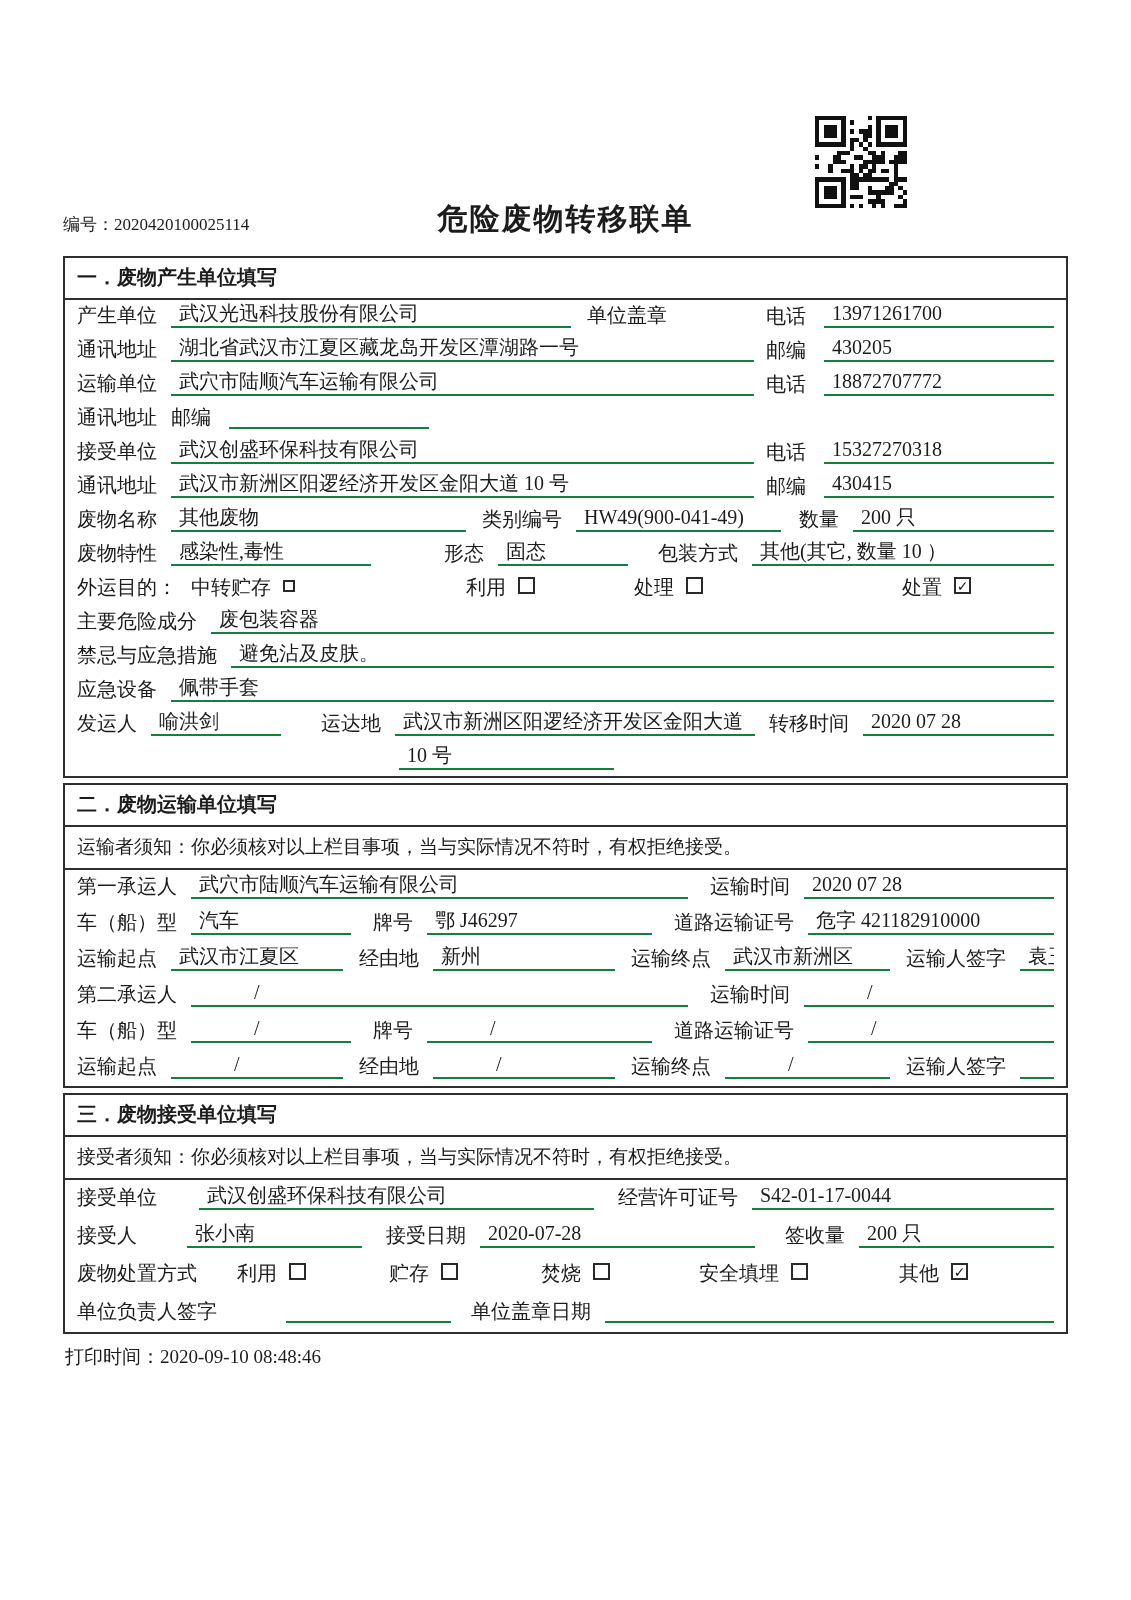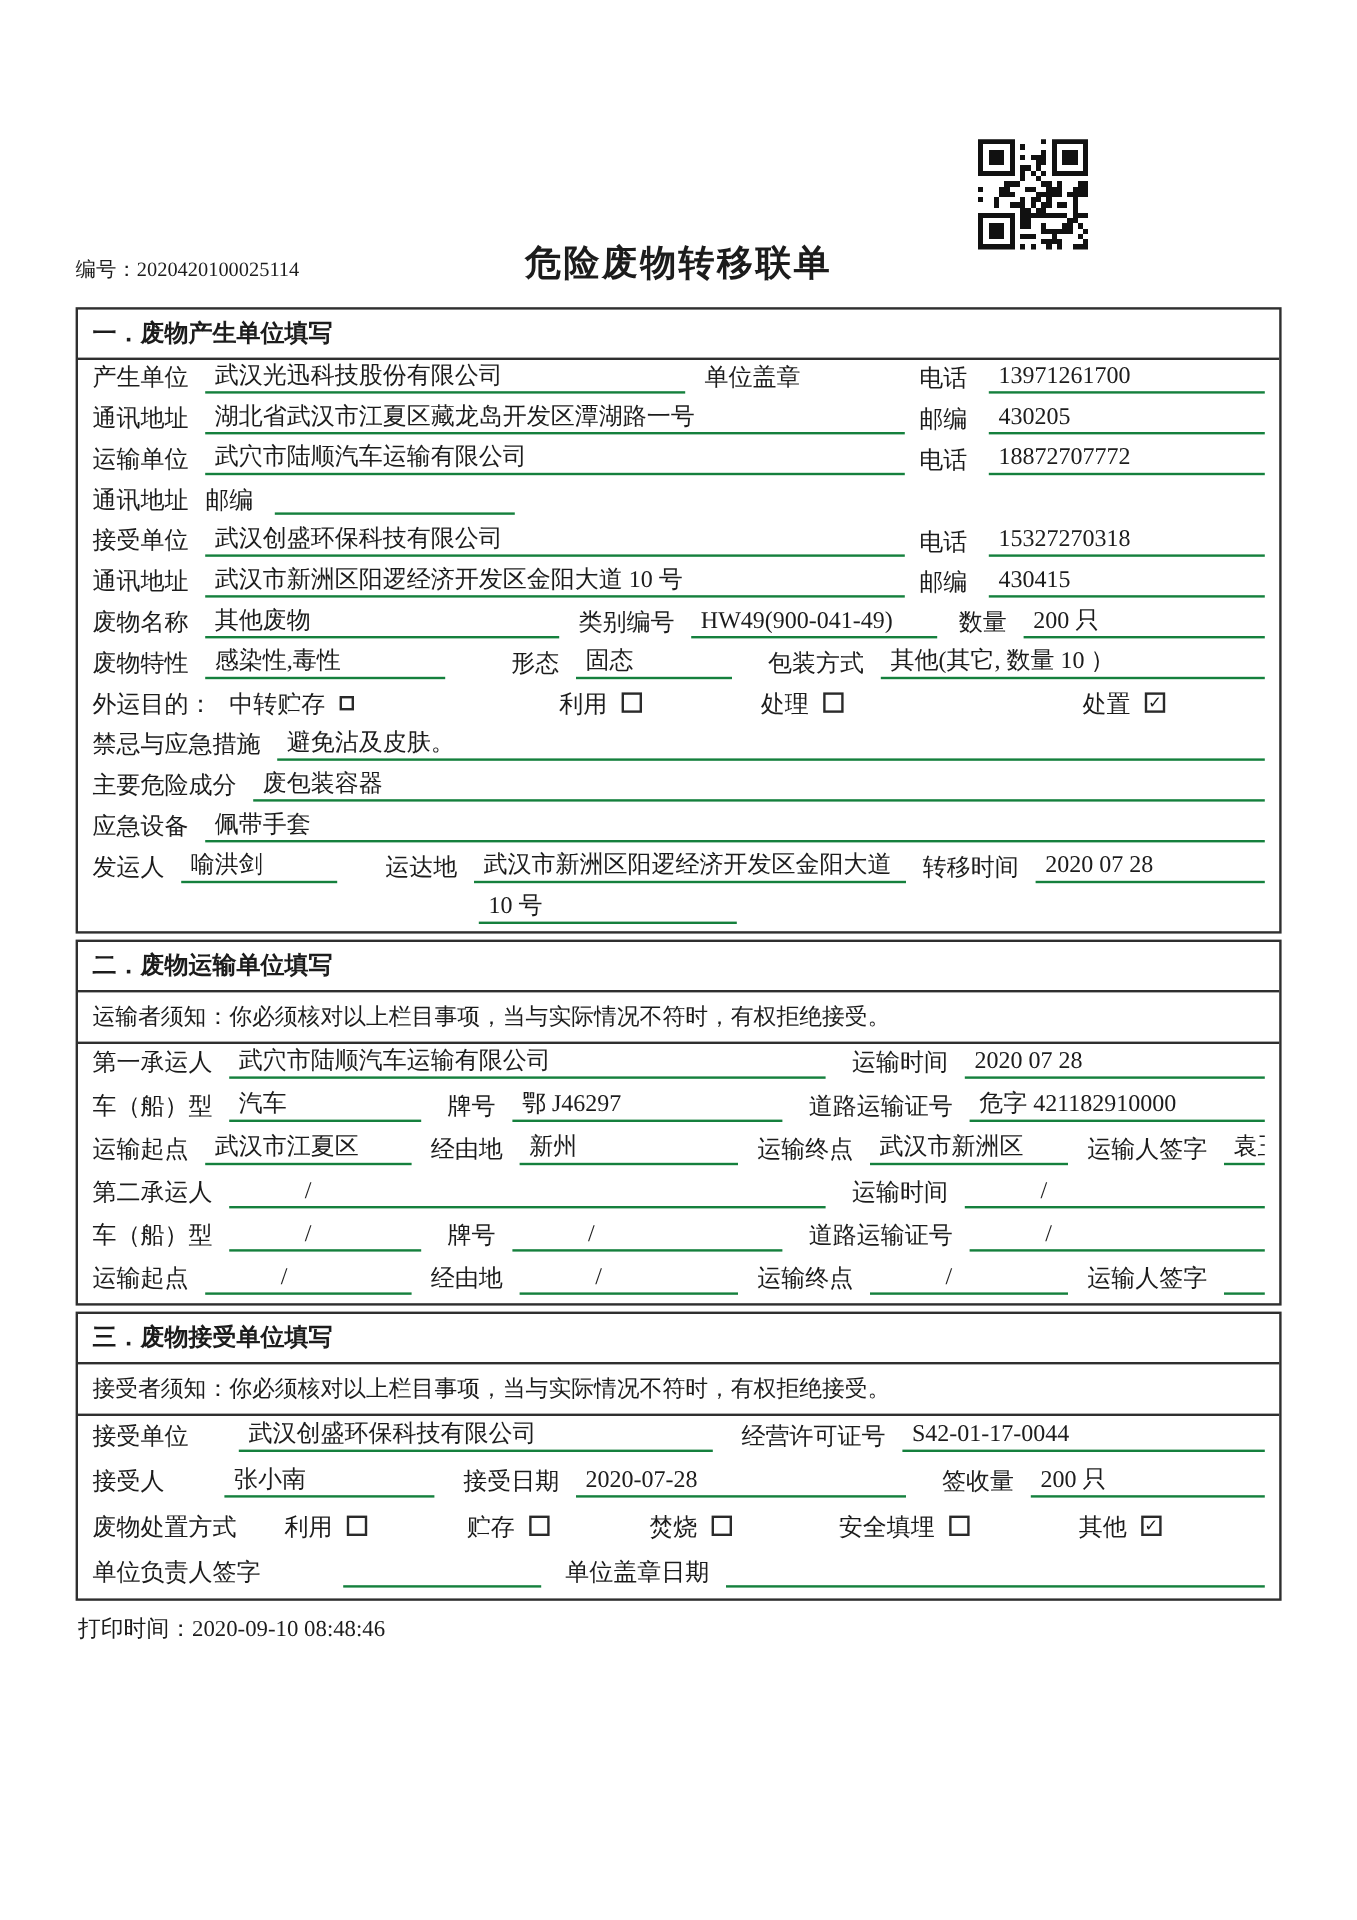--- a/index.html
+++ b/index.html
@@ -356,21 +356,21 @@
         <span class="uv" style="width:295px">其他废物</span>
         <span class="lb" style="margin-left:16px">类别编号</span>
         <span class="uv" style="width:205px">HW49(900-041-49)</span>
         <span class="lb" style="margin-left:18px">数量</span>
         <span class="uv fill">200 只</span>
       </div>
 
       <div class="row h34">
         <span class="lb">废物特性</span>
         <span class="uv" style="width:200px">感染性,毒性</span>
-        <span class="lb" style="margin-left:55px">形态</span>
+        <span class="lb" style="margin-left:73px">形态</span>
         <span class="uv" style="width:130px">固态</span>
         <span class="lb" style="margin-left:30px">包装方式</span>
         <span class="uv fill">其他(其它, 数量  10 ）</span>
       </div>
 
       <div class="row h34">
         <span class="lb">外运目的：</span>
         <span class="opt" style="width:275px">
           <span>中转贮存</span>
           <span class="cb sm"></span>
@@ -383,27 +383,27 @@
           <span>处理</span>
           <span class="cb"></span>
         </span>
         <span class="opt" style="margin-left:100px">
           <span>处置</span>
           <span class="cb checked">✓</span>
         </span>
       </div>
 
       <div class="row h34">
+        <span class="lb">主要危险成分</span>
+        <span class="uv fill">废包装容器</span>
+      </div>
+
+      <div class="row h34">
         <span class="lb">禁忌与应急措施</span>
         <span class="uv fill">避免沾及皮肤。</span>
-      </div>
-
-      <div class="row h34">
-        <span class="lb">主要危险成分</span>
-        <span class="uv fill">废包装容器</span>
       </div>
 
       <div class="row h34">
         <span class="lb">应急设备</span>
         <span class="uv fill">佩带手套</span>
       </div>
 
       <div class="row h34">
         <span class="lb">发运人</span>
         <span class="uv" style="width:130px">喻洪剑</span>

